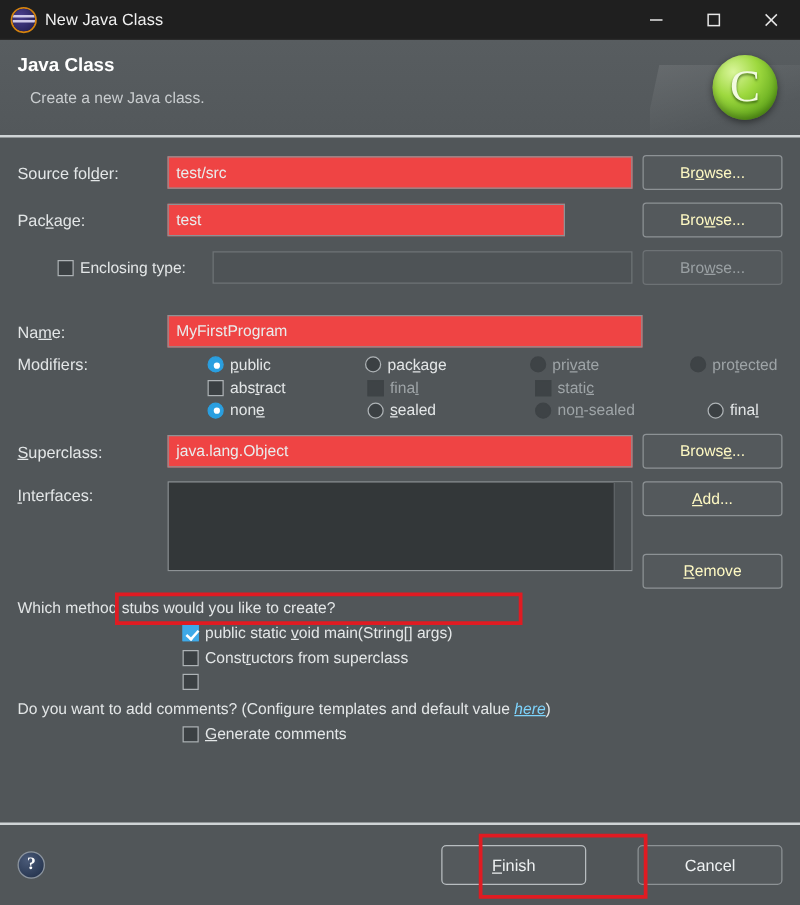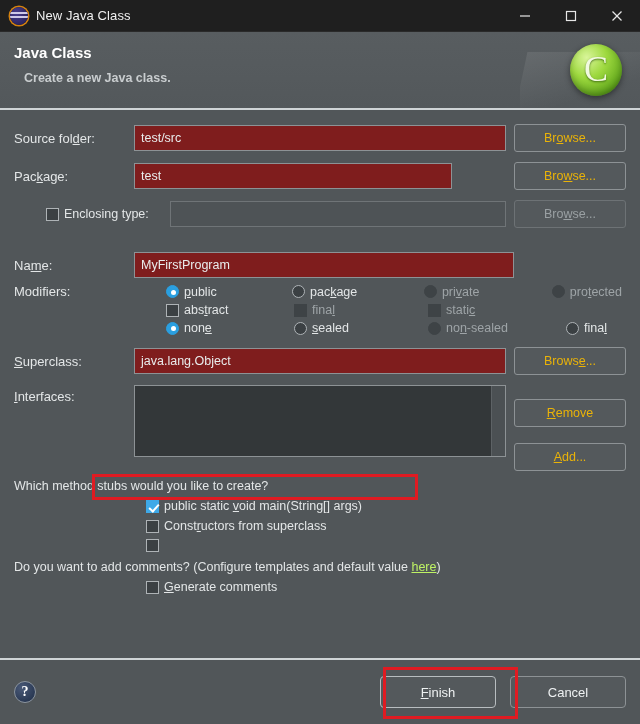--- a/index.html
+++ b/index.html
@@ -71,21 +71,20 @@
     padding: 12px 16px 4px 14px;
     border-bottom: 2px solid #cfd4d6;
   }
   .banner-title {
     color: #ffffff; font-size: 15px; font-weight: bold;
     margin: 0 0 10px 0;
   }
   .banner-sub {
     color: #c9cdcf; font-size: 12.5px;
     padding-left: 10px;
-    font-weight: bold;
   }
   .banner-art {
     position: absolute; right: 0; top: 0;
     width: 120px; height: 76px; overflow: hidden;
   }
   .banner-art .sheen {
     position: absolute; right: -10px; top: 20px;
     width: 130px; height: 70px;
     background: linear-gradient(160deg, rgba(255,255,255,.09), rgba(255,255,255,0) 60%);
     transform: skewX(-12deg);
@@ -116,39 +115,39 @@
     margin-bottom: 10px;
   }
   .lbl {
     color: #e3e6e7; font-size: 13px;
     flex: 0 0 120px;
   }
   u { text-decoration: underline; text-underline-offset: 1px; }
 
   .field {
     height: 26px;
-    background: #7f1d1d;
+    background: #ef4444;
     border: 1px solid #8d9295;
     color: #e9ecec; font-size: 12.5px;
     display: flex; align-items: center;
     padding: 0 6px;
     font-family: "Liberation Sans", sans-serif;
   }
   .field.disabled {
     border-color: #6f7477;
     background: #4e5356;
     color: #9aa0a3;
   }
 
   .btn {
     height: 28px; min-width: 112px;
     background: #54595c;
     border: 1px solid #8d9295;
     border-radius: 3px;
-    color: #eab308; font-size: 12.5px;
+    color: #fef9c3; font-size: 12.5px;
     display: flex; align-items: center; justify-content: center;
   }
   .btn.disabled { color: #9aa0a3; border-color: #6d7275; }
 
   
   .opt { display: flex; align-items: center; margin-right: 4px; margin-left: 32px; }
   .opt .cap { color: #e3e6e7; font-size: 12.5px; margin-left: 5px; }
   .opt.dis .cap { color: #9ea4a7; }
 
   .radio {
@@ -192,21 +191,21 @@
   .listbox .sb {
     flex: 0 0 14px;
     background: #4b5053;
     border-left: 1px solid #5d6265;
   }
 
   .section-q {
     color: #e3e6e7; font-size: 12.5px;
     margin: 2px 0 6px 0;
   }
-  .link { color: #bef264; text-decoration: underline; }
+  .link { color: #7dd3fc; text-decoration: underline; font-style: italic; }
 
   .stub-row { display: flex; align-items: flex-end; margin: 0 0 6px 132px; }
   .gen-row  { display: flex; align-items: center; margin: 4px 0 0 132px; }
 
   
   .redbox {
     position: absolute;
     border: 3px solid #e01b22;
     pointer-events: none;
   }
@@ -230,21 +229,21 @@
   }
   .footer-btns { margin-left: auto; display: flex; gap: 14px; }
   .fbtn {
     width: 116px; height: 32px;
     background: #54595c;
     border: 1px solid #b8bdc0;
     border-radius: 4px;
     color: #eef1f2; font-size: 13px;
     display: flex; align-items: center; justify-content: center;
   }
-  .fbtn.secondary { border-color: #8d9295; }
+  .fbtn.secondary { border-color: #8d9295; margin-left: 27px; }
 </style>
 </head>
 <body>
 
 <div class="dialog">
 
   <div class="titlebar">
     <div class="eclipse-icon"></div>
     <div class="title-text">New Java Class</div>
     <div class="win-controls">
@@ -396,25 +395,25 @@
         </div>
     </div>
 
     <div class="row" style="align-items:flex-start; margin-bottom:8px">
       <div class="lbl" style="padding-top:4px"><span></span><u>I</u><span>nterfaces:</span></div>
       <div class="listbox" style="width:374px">
         <div class="inner"></div>
         <div class="sb"></div>
       </div>
       <div style="margin-left:8px; display:flex; flex-direction:column; gap:16px">
+        <div class="btn">
+            <span><u>A</u>dd...</span>
+          </div>
         <div class="btn" style="margin-top:14px">
             <span><u>R</u>emove</span>
-          </div>
-        <div class="btn">
-            <span><u>A</u>dd...</span>
           </div>
       </div>
     </div>
 
     <div class="section-q">Which method stubs would you like to create?</div>
 
     <div class="stub-row">
       <div class="chk on"></div>
       <span class="cap" style="color:#e3e6e7;font-size:12.5px;margin-left:5px"><span>public static </span><u>v</u><span>oid main(String[] args)</span></span>
     </div>

